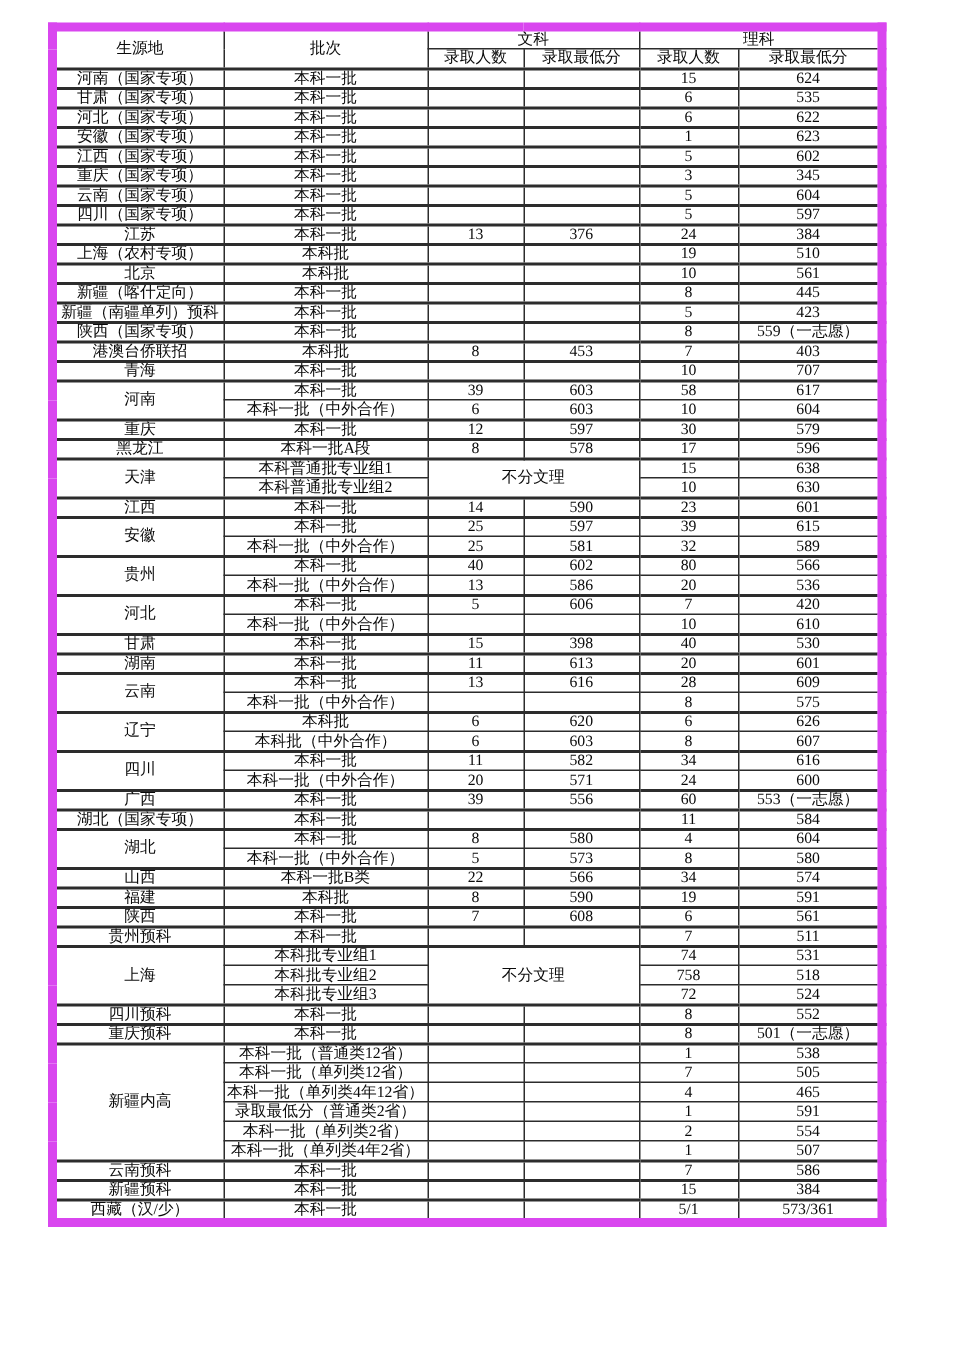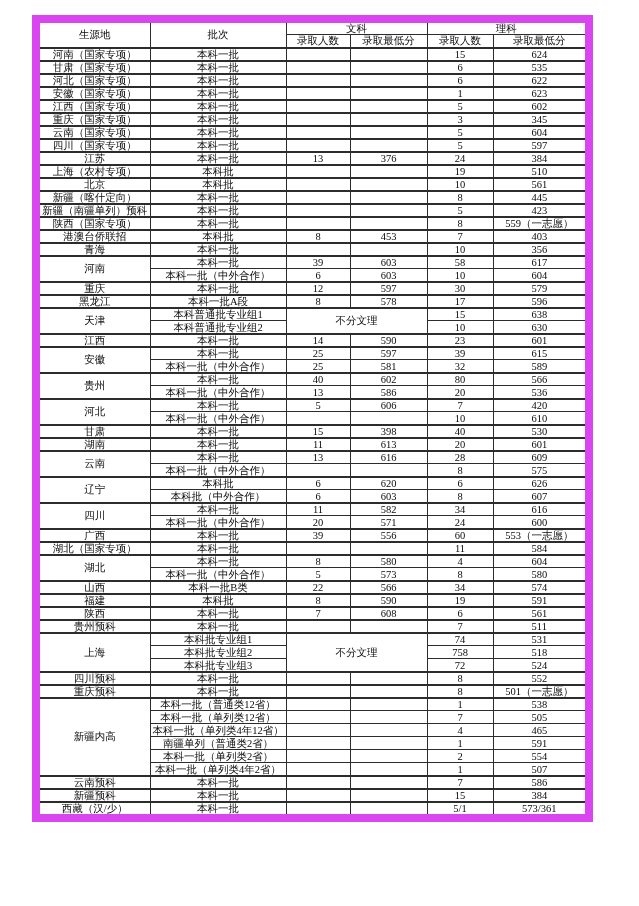--- a/index.html
+++ b/index.html
@@ -16,21 +16,21 @@
     overflow: hidden;
   }
   .table-wrap {
     position: absolute;
     left: 32px; top: 15px;
   }
   table.score-table {
     border-collapse: collapse;
     table-layout: fixed;
     width: 553px;
-    border: 8px solid #d946ef;
+    border: 6px solid #d946ef;
   }
   table.score-table th,
   table.score-table td {
     border: 1px solid #2c2c2c;
     font-size: 10.5px;
     font-weight: normal;
     color: #0a0a0a;
     text-align: center;
     vertical-align: middle;
     padding: 0;
@@ -193,21 +193,21 @@
             <td class="vr2">453</td>
             <td>7</td>
             <td>403</td>
           </tr>
           <tr class="group-start">
             <td class="vr2" rowspan="1">青海</td>
             <td class="vr2">本科一批</td>
             <td></td>
             <td class="vr2"></td>
             <td>10</td>
-            <td>356</td>
+            <td>707</td>
           </tr>
           <tr class="group-start">
             <td class="vr2" rowspan="2">河南</td>
             <td class="vr2">本科一批</td>
             <td>39</td>
             <td class="vr2">603</td>
             <td>58</td>
             <td>617</td>
           </tr>
           <tr>
@@ -471,21 +471,21 @@
             <td>505</td>
           </tr>
           <tr>
             <td class="vr2">本科一批（单列类4年12省）</td>
             <td></td>
             <td class="vr2"></td>
             <td>4</td>
             <td>465</td>
           </tr>
           <tr>
-            <td class="vr2">南疆单列（普通类2省）</td>
+            <td class="vr2">录取最低分（普通类2省）</td>
             <td></td>
             <td class="vr2"></td>
             <td>1</td>
             <td>591</td>
           </tr>
           <tr>
             <td class="vr2">本科一批（单列类2省）</td>
             <td></td>
             <td class="vr2"></td>
             <td>2</td>

